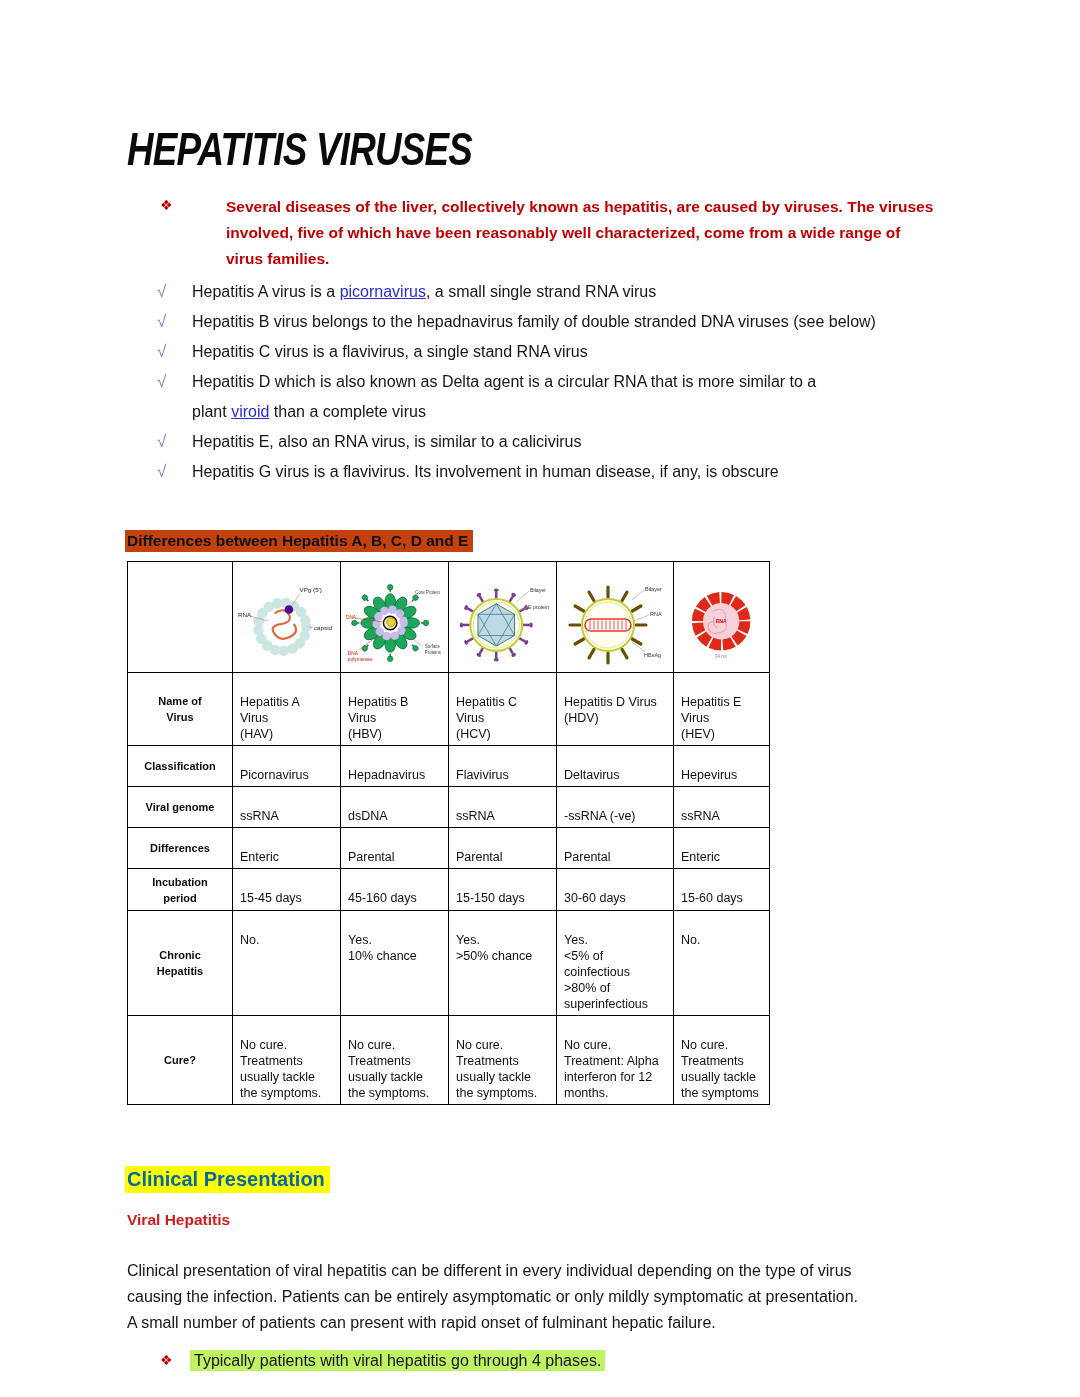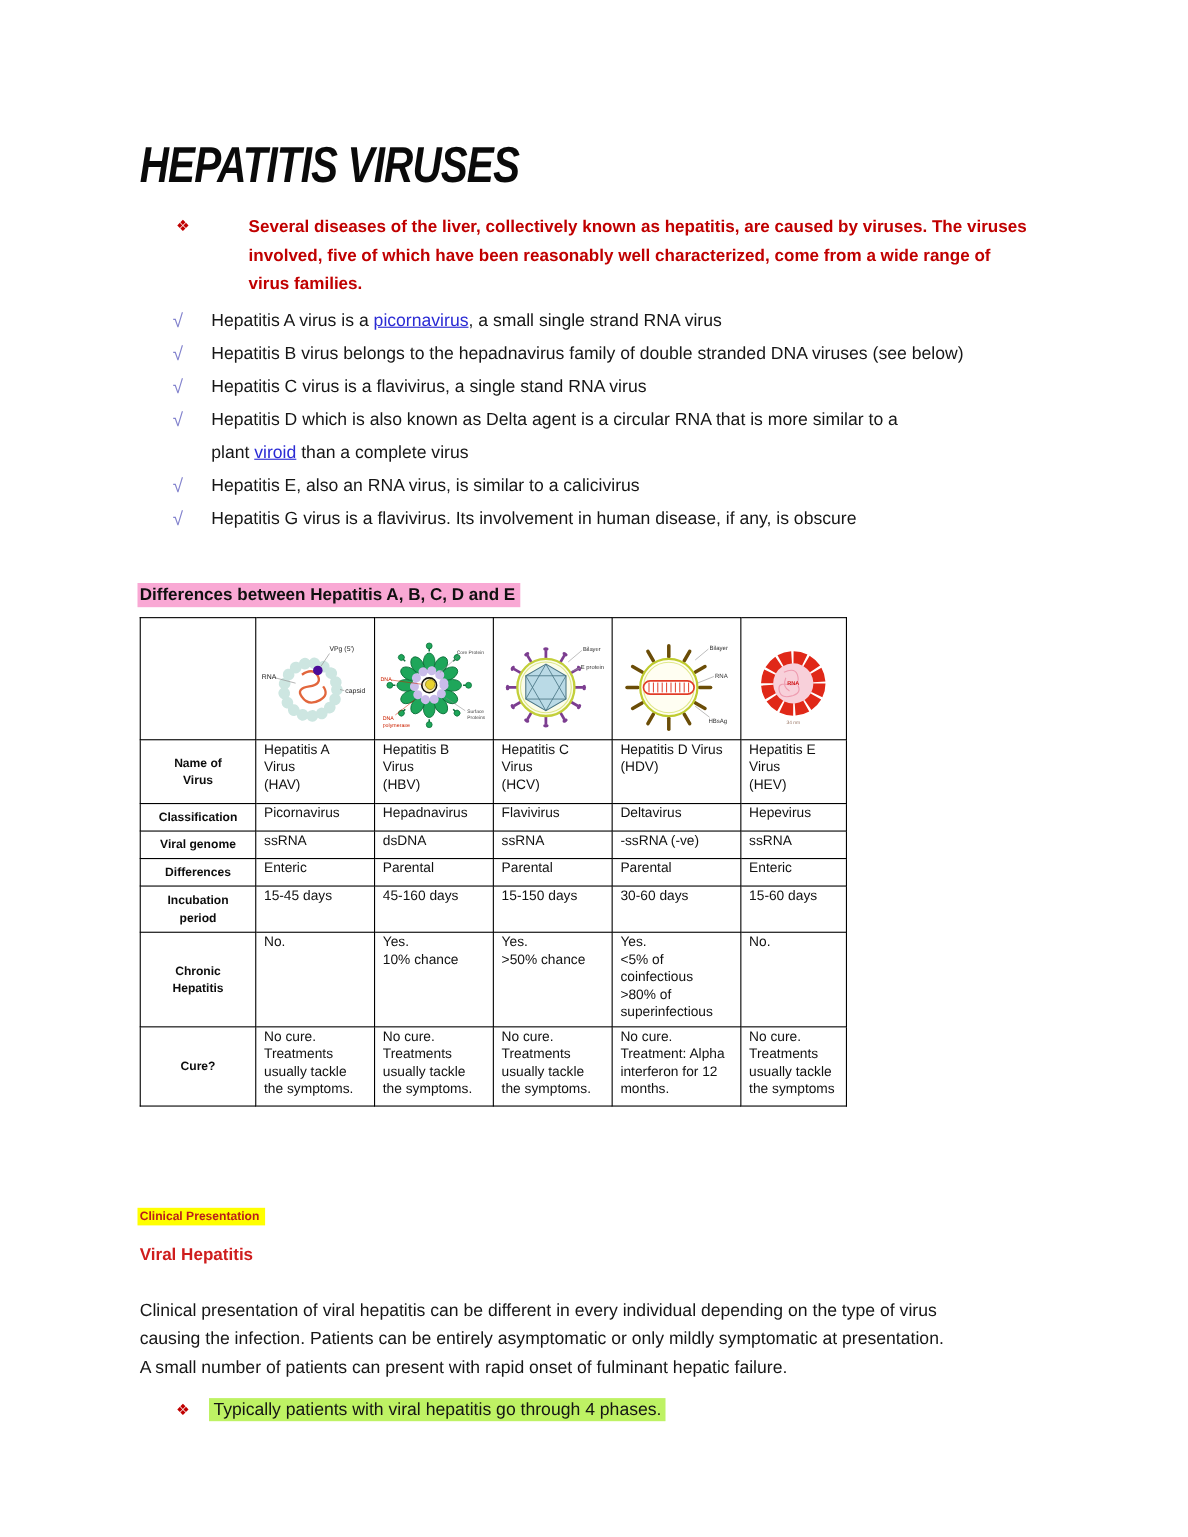--- a/index.html
+++ b/index.html
@@ -24,44 +24,44 @@
     white-space:pre-line; margin-bottom:5px;margin-left:36px;
   }
 
   .check-row { display:flex; align-items:flex-start; }
   .check-glyph { flex:0 0 35px; margin-left:30px; color:#8282cd; font-size:17px; line-height:30px; }
   .check-text { flex:1; font-size:16px; line-height:30px; white-space:pre-line; color:#161616; }
   a.doclink { color:#2a2ad4; text-decoration:underline; }
   a.doclink:empty { display:none; }
 
   .hl-heading {
-    display:inline-block; background:#f9a8d4; color:#101010; font-weight:bold;
+    display:inline-block; background:#c2410c; color:#101010; font-weight:bold;
     font-size:15.5px; padding:2px 5px 2px 2px; margin:43px 0 9px -2px;
   }
 
   table.cmp { border-collapse:collapse; table-layout:fixed; width:642px; }
   table.cmp td, table.cmp th {
-    border:1.5px solid #000; padding:0 6px 3px 7px; vertical-align:top;
+    border:1.5px solid #000; padding:21px 6px 3px 7px; vertical-align:top;
     font-size:12.5px; line-height:16px; text-align:left; font-weight:normal;
     white-space:pre-line; color:#111;
   }
   table.cmp th.rowhead {
     font-weight:bold; text-align:center; vertical-align:middle; font-size:11px;
     padding:3px 2px; color:#0d0d0d;
   }
   tr.img-row td { height:92px; padding:1px; text-align:center; vertical-align:middle; }
   tr.name-row td { height:58px; }
   tr.class-row td, tr.genome-row td, tr.trans-row td { height:25px; }
   tr.incub-row td { height:42px; }
   tr.chronic-row td { height:86px; }
   tr.cure-row td { height:72px; }
 
   .sec-heading {
-    display:inline-block; background:#ffff00; color:#b91c1c; font-weight:bold;
-    font-size:11px; padding:2px 5px 2px 2px; margin:92px 0 0 -2px;
+    display:inline-block; background:#ffff00; color:#0369a1; font-weight:bold;
+    font-size:20px; padding:2px 5px 2px 2px; margin:61px 0 0 -2px;
   }
   .sub-red { color:#cf1d1d; font-weight:bold; font-size:15.5px; margin:18px 0 16px 0; }
   .body-par { font-size:16px; line-height:26px; white-space:pre-line; margin:29px 0 0 0; color:#161616; }
   .phases-row { margin-top:13px; }
   .phases-text { background:#bef264; font-size:16px; line-height:24px; padding:2px 4px; color:#141414; }
 
   svg text { font-family:"Liberation Sans", sans-serif; }
 </style>
 </head>
 <body>

